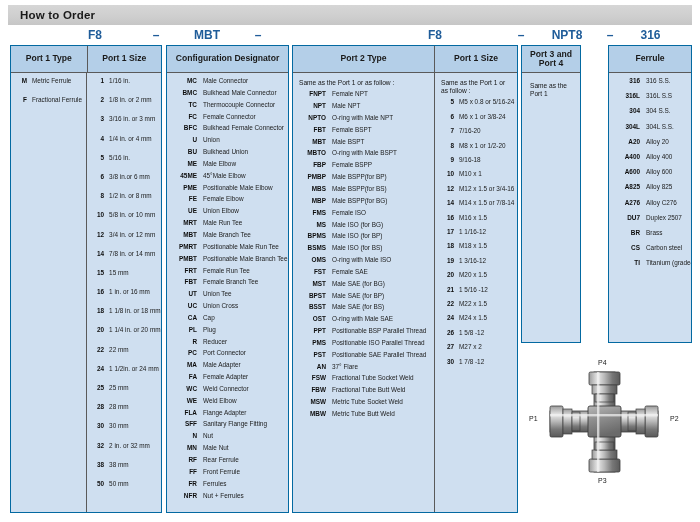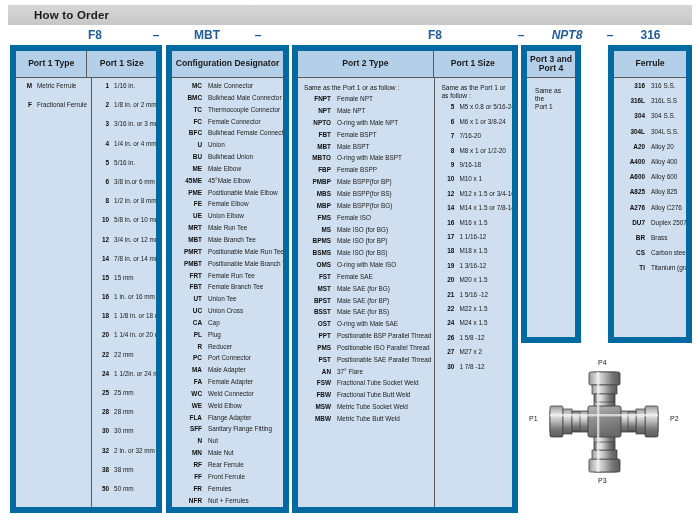--- a/index.html
+++ b/index.html
@@ -9,21 +9,21 @@
     font-family: "Liberation Sans", sans-serif;
     overflow: hidden;
   }
 
   
   .title-bar {
     position: absolute;
     left: 8px; top: 5px;
     width: 684px; height: 20px;
     background: linear-gradient(to bottom, #d6d6d6 0%, #cfcfcf 55%, #c6c6c6 100%);
-    display: flex; align-items: center; padding-left: 14px;
+    display: flex; align-items: center;
   }
   .title-bar .title-text {
     font-size: 11.5px;
     font-weight: bold;
     color: #1a1a1a;
     padding-left: 12px;
     letter-spacing: 0.2px;
   }
 
   
@@ -45,21 +45,21 @@
     top: 0; height: 18px;
     display: flex; align-items: center; justify-content: center;
     color: #1f5c99;
     font-size: 12px;
     font-weight: bold;
   }
 
   
   .group {
     position: absolute;
-    border: 6px solid #0369a1;
+    border: 1px solid #0369a1;
     background: #0c4a6e;
     overflow: hidden;
   }
   .group-head {
     height: 27px;
     background: #b4cfe8;
     border-bottom: 1px solid #5a5a5a;
     display: flex;
   }
   .head-cell {
@@ -157,21 +157,21 @@
   <span class="title-text">How to Order</span>
 </div>
 
 <div class="code-row">
   <div class="code-cell" style="left:50px;width:90px;">F8</div>
   <div class="code-dash" style="left:140px;width:32px;">–</div>
   <div class="code-cell" style="left:172px;width:70px;">MBT</div>
   <div class="code-dash" style="left:242px;width:32px;">–</div>
   <div class="code-cell" style="left:350px;width:170px;">F8</div>
   <div class="code-dash" style="left:505px;width:32px;">–</div>
-  <div class="code-cell" style="left:537px;width:60px;font-style:italic;">NPT8</div>
+  <div class="code-cell" style="left:537px;width:60px;">NPT8</div>
   <div class="code-dash" style="left:597px;width:26px;">–</div>
   <div class="code-cell" style="left:623px;width:55px;">316</div>
 </div>
 
 <div class="group" style="left:10px; top:45px; width:152px; height:468px;">
   <div class="group-head">
     <div class="head-cell split-left" style="width:77px;">Port 1 Type</div>
     <div class="head-cell" style="width:74px;">Port 1 Size</div>
   </div>
   <div class="group-body">

